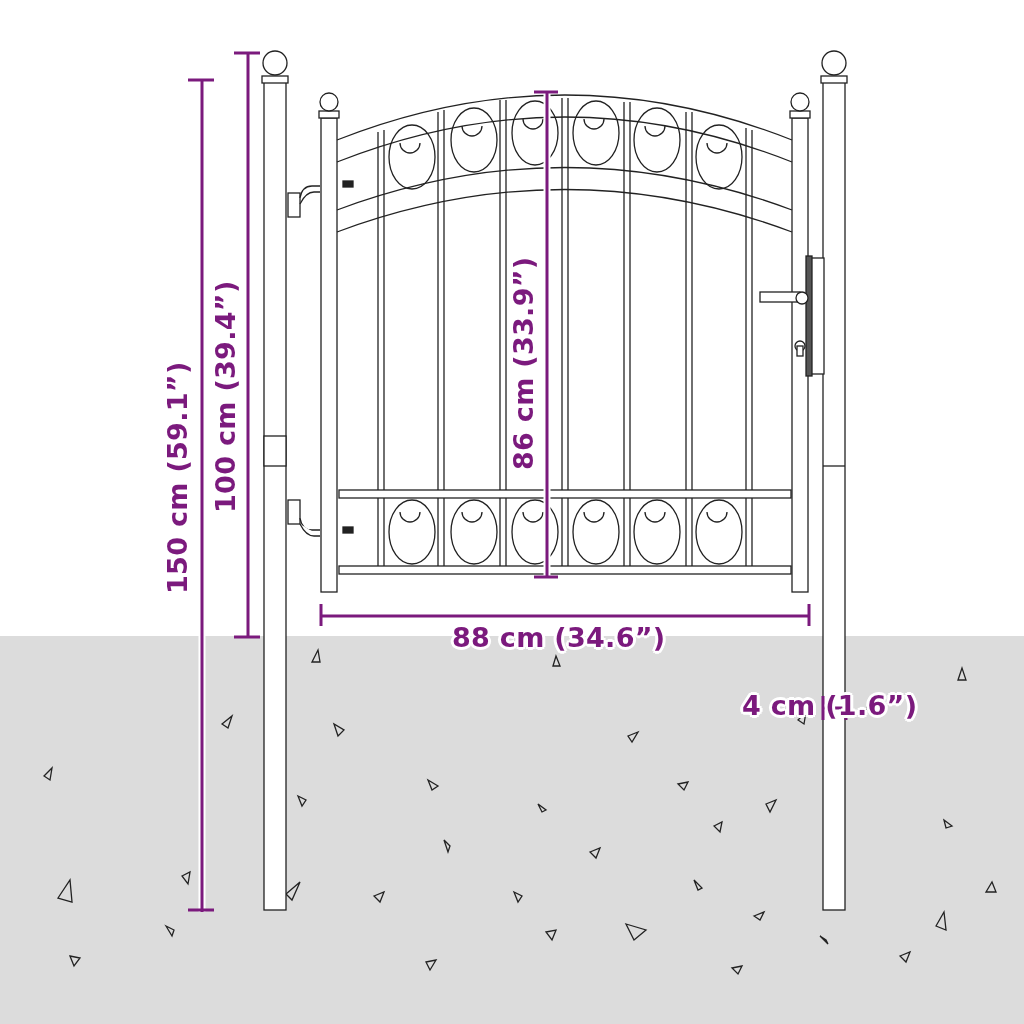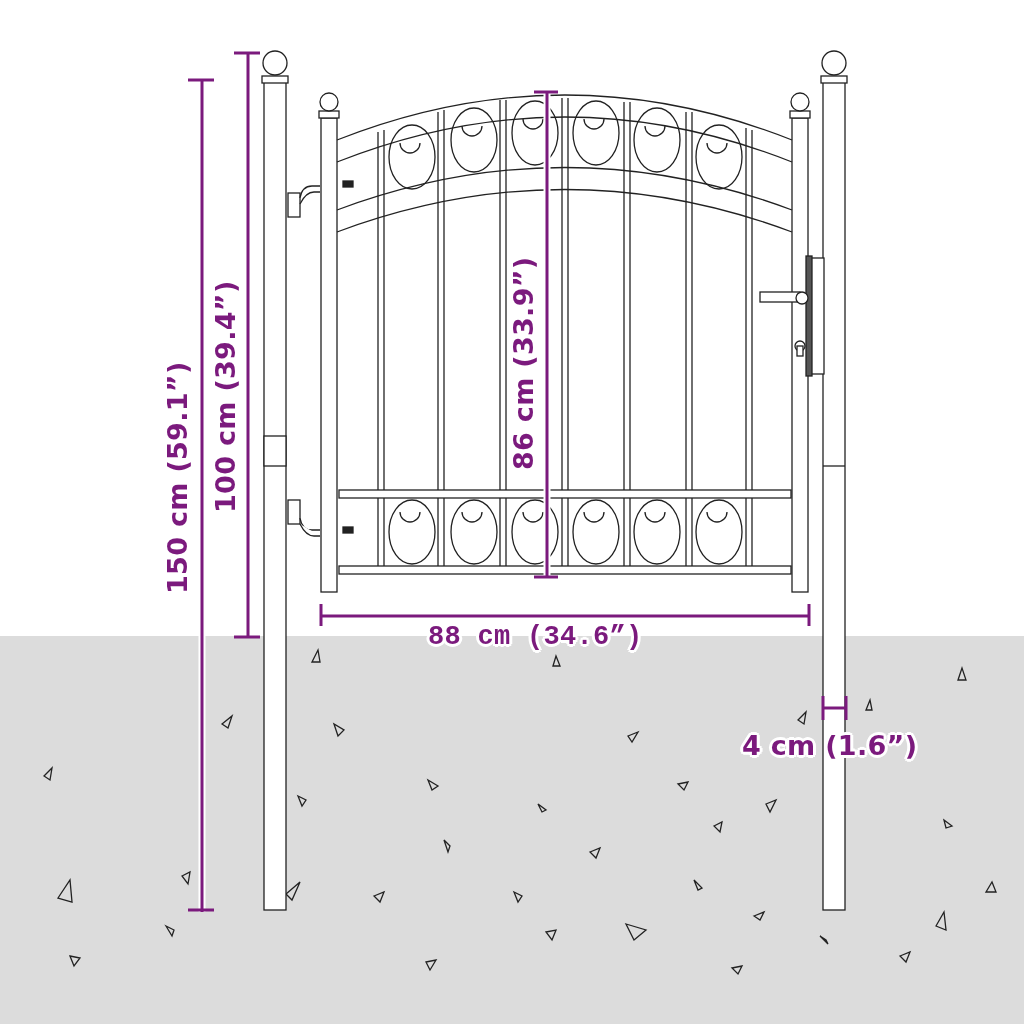--- a/index.html
+++ b/index.html
@@ -210,15 +210,15 @@
         <line x1="809" y1="604" x2="809" y2="626"></line>
       <line x1="823" y1="708" x2="846" y2="708"></line>
       <line x1="823" y1="696" x2="823" y2="720"></line>
         <line x1="846" y1="696" x2="846" y2="720"></line>
     </g>
   </svg>
 
   <div class="lbl vert" style="left:162px; top:594px;">150 cm (59.1”)</div>
   <div class="lbl vert" style="left:210px; top:513px;">100 cm (39.4”)</div>
   <div class="lbl vert" style="left:508px; top:470px;">86 cm (33.9”)</div>
-  <div class="lbl" style="left:428px; top:622px;font-family:Liberation Mono, monospace;">88 cm (34.6”)</div>
-  <div class="lbl" style="left:742px; top:730px;">4 cm (1.6”)</div>
+  <div class="lbl" style="left:452px; top:622px;">88 cm (34.6”)</div>
+  <div class="lbl" style="left:742px; top:690px;">4 cm (1.6”)</div>
 </div>
 
 </body></html>

